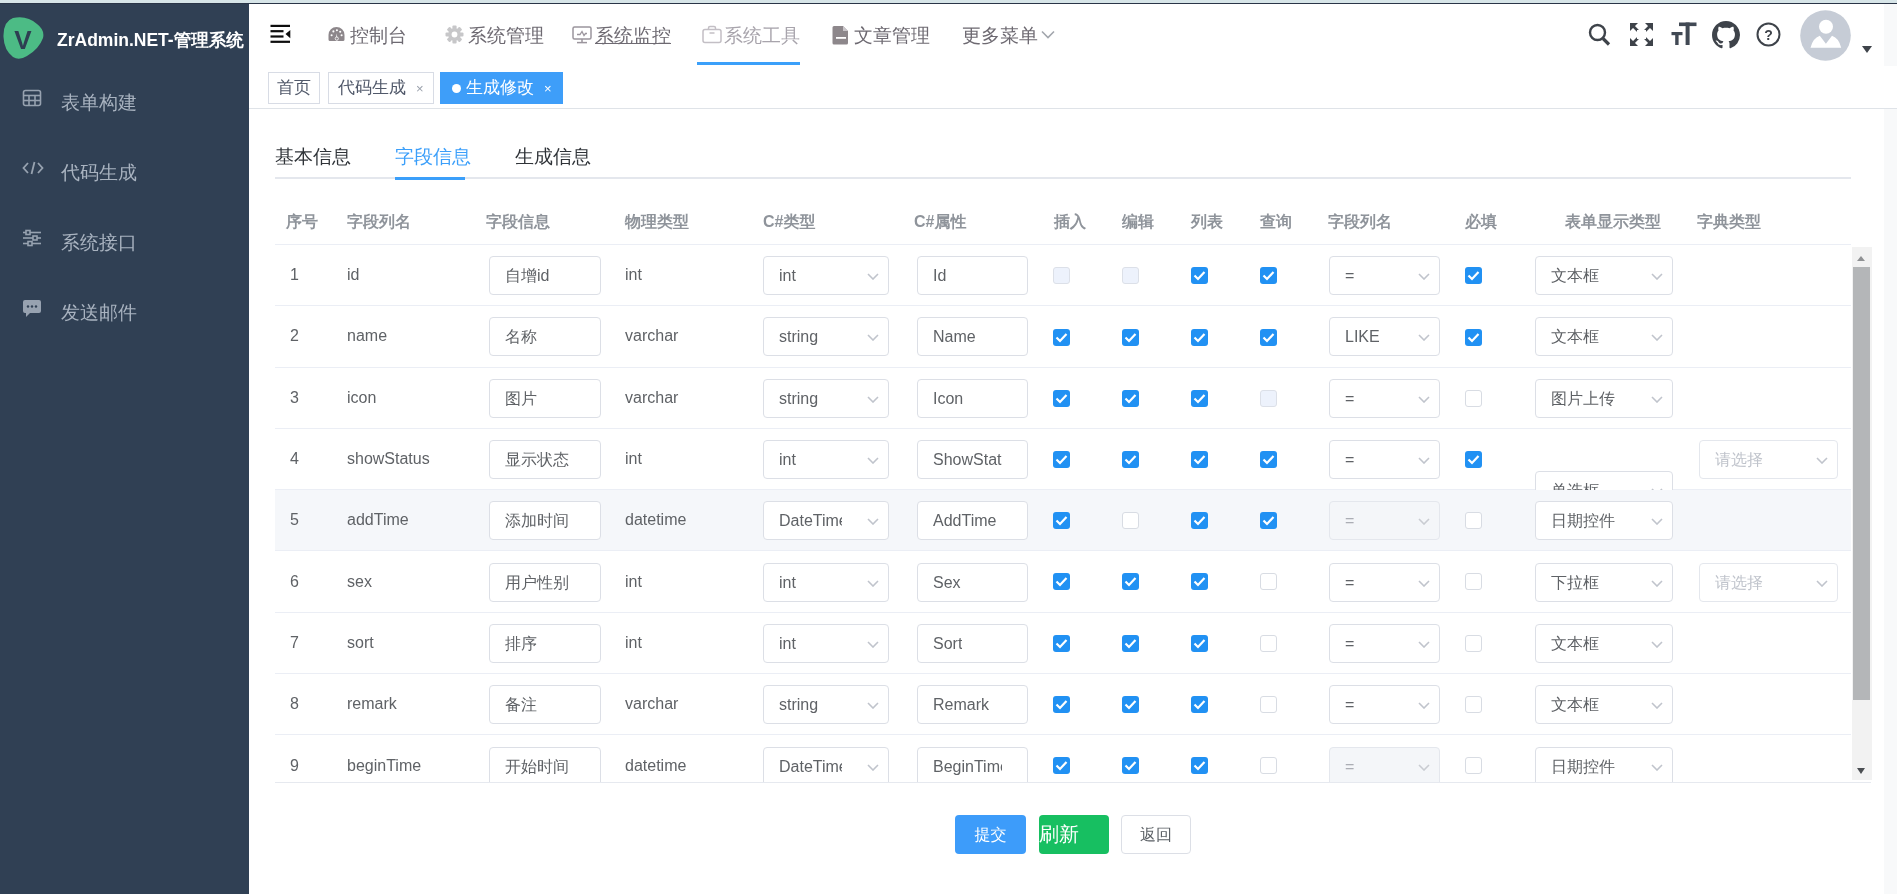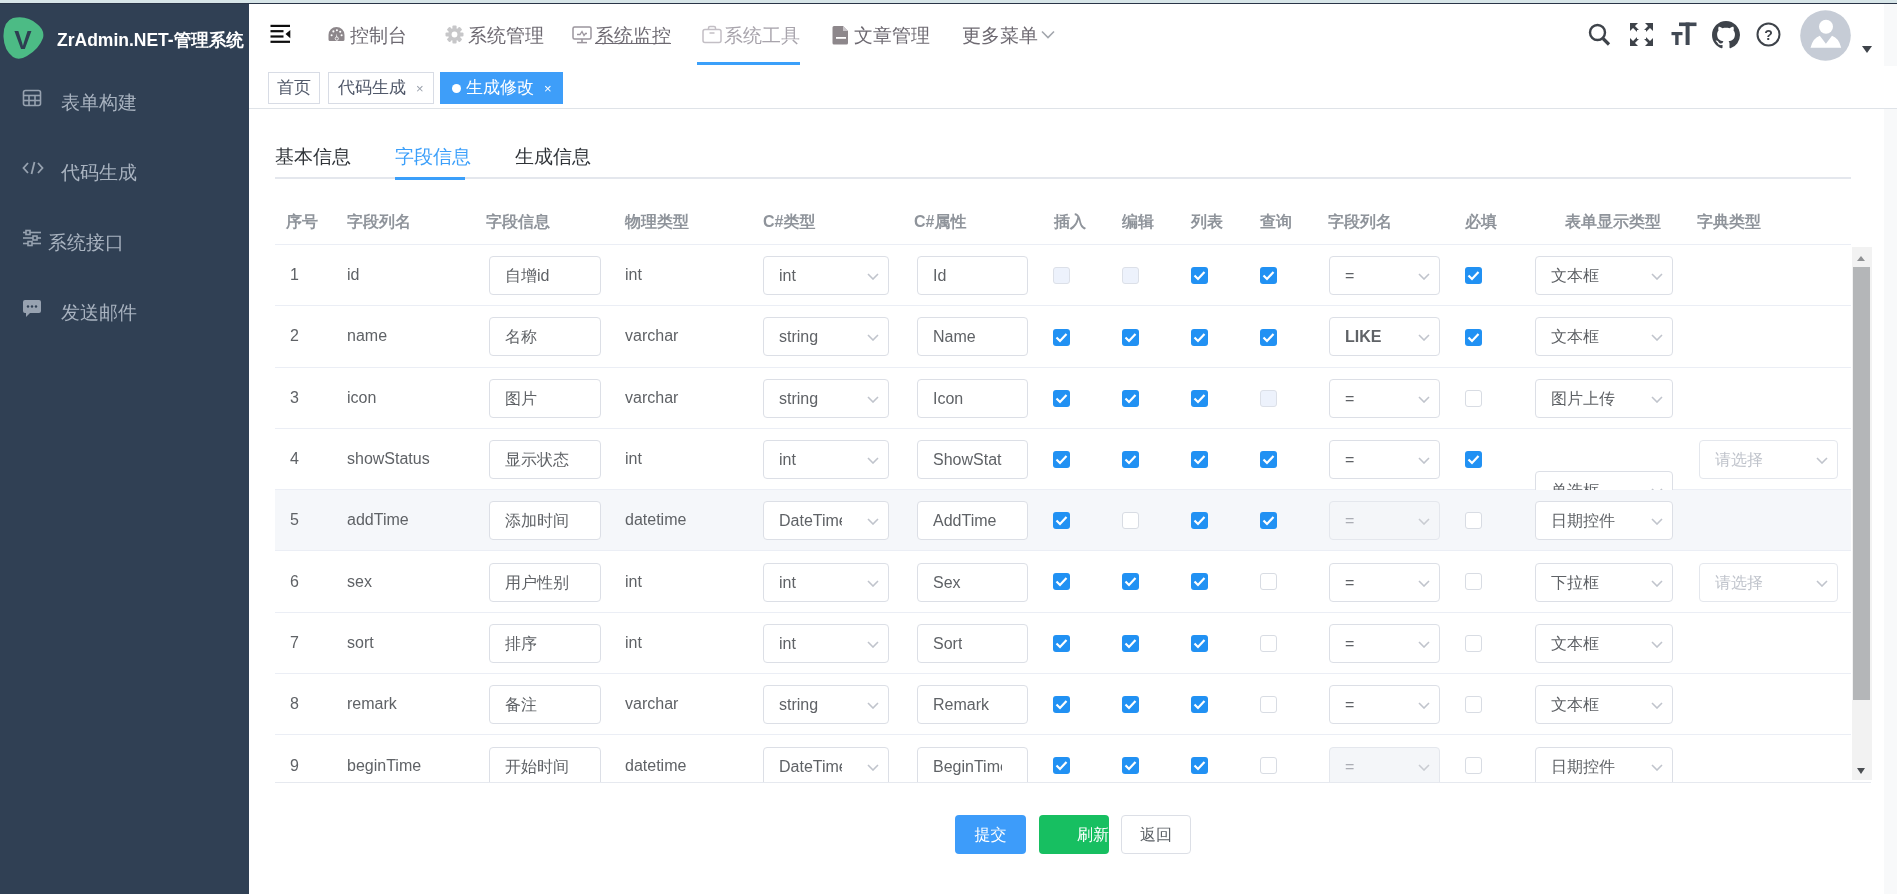--- a/index.html
+++ b/index.html
@@ -45,21 +45,21 @@
       </svg></div>
 <div class="abs" style="left:61px;top:156px;color:#a9b3c0;font-size:19px;white-space:nowrap;">代码生成</div>
 <div class="abs" style="left:22px;top:224px;"><svg width="20" height="20" viewBox="0 0 20 20" fill="none" stroke="#97a2b0" stroke-width="1.6">
  <line x1="1" y1="4.5" x2="19" y2="4.5"></line>
         <rect x="4" y="2.5" width="4" height="4" fill="#304054"></rect>
  <line x1="1" y1="10" x2="19" y2="10"></line>
         <rect x="11" y="8" width="4" height="4" fill="#304054"></rect>
  <line x1="1" y1="15.5" x2="19" y2="15.5"></line>
         <rect x="6" y="13.5" width="4" height="4" fill="#304054"></rect>
       </svg></div>
-<div class="abs" style="left:48px;top:226px;color:#a9b3c0;font-size:19px;white-space:nowrap;">系统接口</div>
+<div class="abs" style="left:61px;top:226px;color:#a9b3c0;font-size:19px;white-space:nowrap;">系统接口</div>
 <div class="abs" style="left:22px;top:294px;"><svg width="20" height="20" viewBox="0 0 20 20">
  <path d="M3 2 h14 a2 2 0 0 1 2 2 v9 a2 2 0 0 1 -2 2 h-9 l-4 4 v-4 h-1 a2 2 0 0 1 -2 -2 v-9 a2 2 0 0 1 2 -2 Z" fill="#97a2b0"></path>
  <circle cx="6" cy="8.5" r="1.2" fill="#304054"></circle>
         <circle cx="10" cy="8.5" r="1.2" fill="#304054"></circle>
         <circle cx="14" cy="8.5" r="1.2" fill="#304054"></circle>
       </svg></div>
 <div class="abs" style="left:61px;top:296px;color:#a9b3c0;font-size:19px;white-space:nowrap;">发送邮件</div>
 </div>
 <svg class="abs" style="left:270px;top:23px;" width="21" height="20" viewBox="0 0 21 20" fill="#0d0d0d">
 <rect x="0.5" y="1.8" width="19.5" height="2.2"></rect>
@@ -223,21 +223,21 @@
       </svg></div>
 <div class="cb cb-on" style="left:847px;top:84px;"><svg width="17" height="17" viewBox="0 0 17 17" fill="none" stroke="#fff" stroke-width="2.2">
         <polyline points="3.5,8.5 7,12 13.5,5"></polyline>
       </svg></div>
 <div class="cb cb-on" style="left:916px;top:84px;"><svg width="17" height="17" viewBox="0 0 17 17" fill="none" stroke="#fff" stroke-width="2.2">
         <polyline points="3.5,8.5 7,12 13.5,5"></polyline>
       </svg></div>
 <div class="cb cb-on" style="left:985px;top:84px;"><svg width="17" height="17" viewBox="0 0 17 17" fill="none" stroke="#fff" stroke-width="2.2">
         <polyline points="3.5,8.5 7,12 13.5,5"></polyline>
       </svg></div>
-<div class="sel" style="left:1054px;top:72px;width:111px;font-weight:bold;">LIKE<svg class="chev" viewBox="0 0 12 7" fill="none" stroke="#c0c4cc" stroke-width="1.6">
+<div class="sel" style="left:1054px;top:72px;width:111px;">LIKE<svg class="chev" viewBox="0 0 12 7" fill="none" stroke="#c0c4cc" stroke-width="1.6">
         <polyline points="1,1 6,6 11,1"></polyline>
       </svg></div>
 <div class="cb cb-on" style="left:1190px;top:84px;"><svg width="17" height="17" viewBox="0 0 17 17" fill="none" stroke="#fff" stroke-width="2.2">
         <polyline points="3.5,8.5 7,12 13.5,5"></polyline>
       </svg></div>
 <div class="sel" style="left:1260px;top:72px;width:138px;">文本框<svg class="chev" viewBox="0 0 12 7" fill="none" stroke="#c0c4cc" stroke-width="1.6">
         <polyline points="1,1 6,6 11,1"></polyline>
       </svg></div>
 <div class="abs" style="left:0;top:183px;width:1576px;height:1px;background:#ebeef5;"></div>
 <div class="celltxt" style="left:15px;top:144px;">3</div>
@@ -432,13 +432,13 @@
 <div class="sel" style="left:1260px;top:502px;width:138px;">日期控件<svg class="chev" viewBox="0 0 12 7" fill="none" stroke="#c0c4cc" stroke-width="1.6">
         <polyline points="1,1 6,6 11,1"></polyline>
       </svg></div>
 </div>
 <div class="abs" style="left:275px;top:782px;width:1596px;height:1px;background:#e6e9ef;"></div>
 <div class="abs" style="left:1851.5px;top:247px;width:20px;height:533px;background:#f2f2f2;"></div>
 <div class="abs" style="left:1856.5px;top:256px;width:0;height:0;border-left:4.8px solid transparent;border-right:4.8px solid transparent;border-bottom:5px solid #8f9193;"></div>
 <div class="abs" style="left:1856.5px;top:768px;width:0;height:0;border-left:4.8px solid transparent;border-right:4.8px solid transparent;border-top:6px solid #4b4e52;"></div>
 <div class="abs" style="left:1853px;top:267px;width:17px;height:433px;background:#b4b6b8;"></div>
 <div class="abs" style="left:955px;top:815px;width:71px;height:39px;background:#3d9cfa;border-radius:4px;color:#fff;font-size:16px;line-height:39px;text-align:center;">提交</div>
-<div class="abs" style="left:1039px;top:815px;width:70px;height:39px;background:#17bf61;border-radius:4px;color:#fff;font-size:16px;line-height:39px;text-align:right;padding-left:24px;">刷新</div>
+<div class="abs" style="left:1039px;top:815px;width:70px;height:39px;background:#17bf61;border-radius:4px;color:#fff;font-size:20px;line-height:39px;text-align:left;">刷新</div>
 <div class="abs" style="left:1121px;top:815px;width:70px;height:39px;background:#fff;border:1px solid #dcdfe6;border-radius:4px;color:#5c6166;font-size:16px;line-height:37px;text-align:center;">返回</div>
 </body></html>

